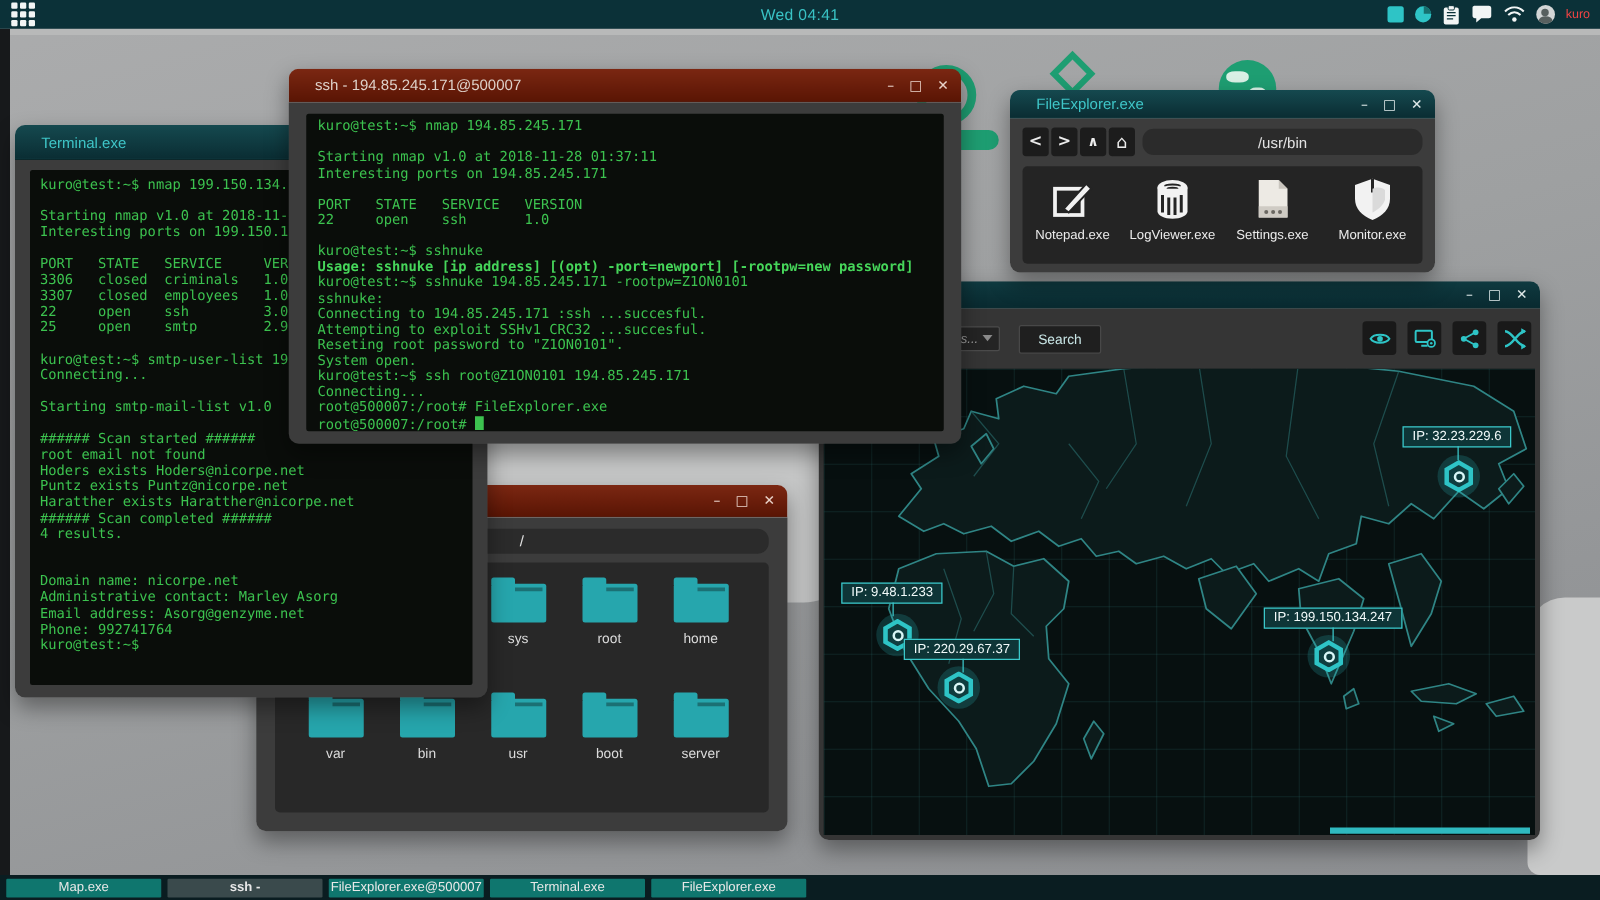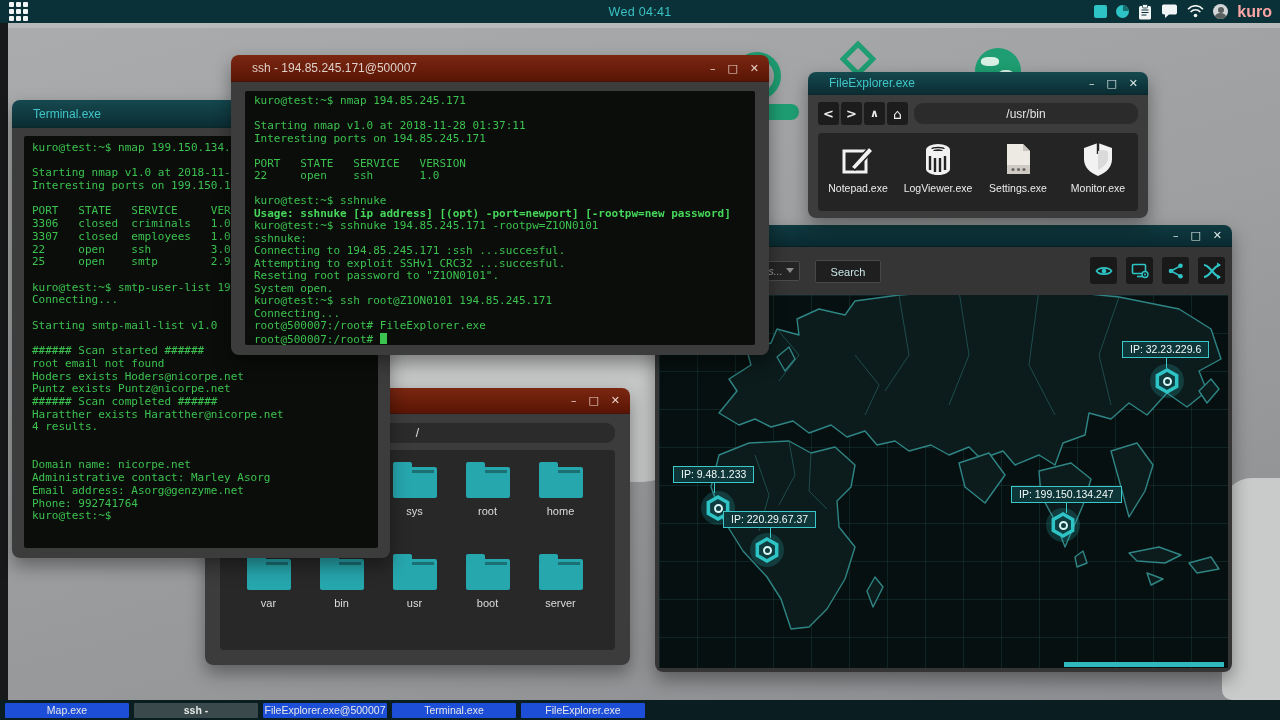--- a/index.html
+++ b/index.html
@@ -34,21 +34,21 @@
   .appgrid i { width:5px; height:5px; background:#F2F5F5; border-radius:1px; }
   .clock { position:absolute; left:0; right:0; text-align:center; color:#39C3C5; font-size:12.5px; letter-spacing:.3px; }
   .tray { position:absolute; right:8px; top:0; height:23px; display:flex; align-items:center; gap:9px; }
   .tr-square { width:13px; height:13px; background:#2EC4C6; border-radius:2px; }
   .tr-circle { width:13px; height:13px; background:#2EC4C6; border-radius:50%; position:relative; overflow:hidden; }
   .tr-circle::after{ content:""; position:absolute; right:0; top:0; width:6px; height:6px; background:#17706F; border-radius:0 50% 0 0; }
   .tray svg { display:block; }
   .avatar { width:15px; height:15px; border-radius:50%; background:#D3D6D6; position:relative; overflow:hidden; }
   .avatar::before{ content:""; position:absolute; left:4.5px; top:2.5px; width:6px; height:6px; border-radius:50%; background:#58605F; }
   .avatar::after { content:""; position:absolute; left:2px; top:9px; width:11px; height:7px; border-radius:50% 50% 0 0; background:#58605F; }
-  .tray-user { color:#fca5a5; font-size:16px;font-weight:bold; }
+  .tray-user { color:#ef4444; font-size:10px; }
 
   
   .win { position:absolute; box-shadow:0 8px 18px rgba(0,0,0,.38); border-radius:8px; }
   .titlebar { position:relative; height:27px; border-radius:8px 8px 0 0; display:flex; align-items:center;
     padding:0 21px; border-bottom:1px solid rgba(0,0,0,.45); }
   .tb-teal { background:linear-gradient(#15494F,#0A2D33); }
   .tb-red  { background:linear-gradient(#7B2712,#5A1504); }
   .tb-title-teal { color:#3FC6C8; font-size:12px; }
   .tb-title-red  { color:#DFD2CA; font-size:12px; }
   .wc-group { position:absolute; right:10px; top:0; height:100%; display:flex; align-items:center; gap:12px; }
@@ -146,21 +146,21 @@
     border:2.5px solid #D8F6F6; }
   .lbl-m0 { left:463px; top:46px; } .mk-m0 { left:491px; top:69px; }
   .lbl-m1 { left:14px;  top:171px; } .mk-m1 { left:42px;  top:196px; }
   .lbl-m2 { left:64px;  top:216px; } .mk-m2 { left:91px;  top:238px; }
   .lbl-m3 { left:352px; top:191px; } .mk-m3 { left:387px; top:213px; }
   .map-scroll { position:absolute; left:405px; top:367px; width:160px; height:5px; background:#2FB9BF; z-index:4; }
 
   
   #taskbar { position:absolute; left:0; top:700px; width:1280px; height:20px; background:#0A1D21; z-index:20;
     display:flex; align-items:center; gap:5px; padding:0 5px; }
-  .task-btn { width:124px; height:15px; background:#1d4ed8; color:#E8E8E8; font-size:10.5px;
+  .task-btn { width:124px; height:15px; background:#0f766e; color:#E8E8E8; font-size:10.5px;
     display:flex; align-items:center; justify-content:center; border-radius:1px; }
   .task-btn.active { background:#3A4A4C; font-weight:bold; }
 </style>
 </head>
 <body>
 
 <div id="screen">
 
   <div class="desk-band"></div>
   <div class="desk-strip-left"></div>
@@ -375,23 +375,23 @@
           <div class="tline"></div>
 
           <div class="tline">###### Scan started ######</div>
 
           <div class="tline">root email not found</div>
 
           <div class="tline">Hoders exists Hoders@nicorpe.net</div>
 
           <div class="tline">Puntz exists Puntz@nicorpe.net</div>
 
+          <div class="tline">Haratther exists Haratther@nicorpe.net</div>
+
           <div class="tline">###### Scan completed ######</div>
-
-          <div class="tline">Haratther exists Haratther@nicorpe.net</div>
 
           <div class="tline">4 results.</div>
 
           <div class="tline"></div>
 
 
           <div class="tline"></div>
 
           <div class="tline">Domain name: nicorpe.net</div>
 

